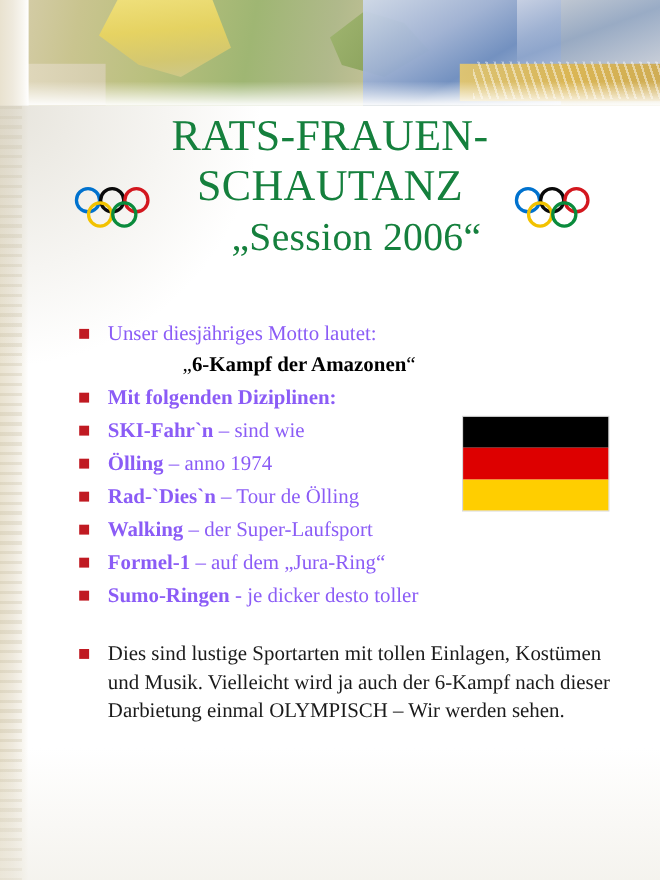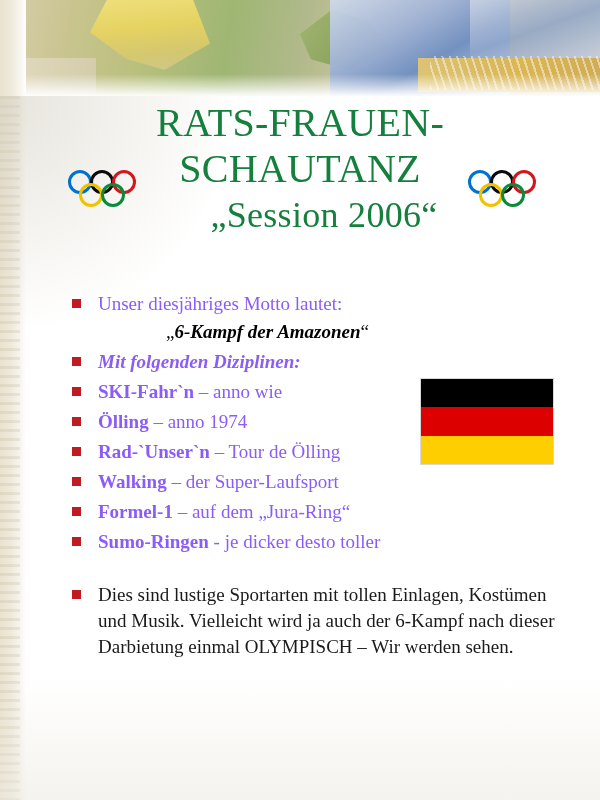--- a/index.html
+++ b/index.html
@@ -180,21 +180,21 @@
     padding-left: 40px;
     margin-bottom: 3px;
     font-size: 19px;
     line-height: 26px;
   }
   .indent {
     display: inline-block;
     padding-left: 68px;
   }
   .b { font-weight: bold; }
-  .bi { font-weight: bold; font-style: italic; }
+  .bi { font-weight: bold; }
   .row-tight { margin-bottom: 1px; }
   .gap-before { margin-top: 26px; }
   .para {
     position: relative;
     padding-left: 40px;
     font-size: 19px;
     line-height: 26px;
     color: #1a1a1a;
   }
   .para .marker {
@@ -283,31 +283,31 @@
       </span>
     </div>
 
     <div class="bullet-row">
       <span class="marker"></span>
       <span class="bi">Mit folgenden Diziplinen:</span>
     </div>
 
     <div class="bullet-row">
       <span class="marker"></span>
-      <span class="b">SKI-Fahr`n</span><span> – </span><span>anno wie</span>
+      <span class="b">SKI-Fahr`n</span><span> – </span><span>sind wie</span>
     </div>
 
     <div class="bullet-row">
       <span class="marker"></span>
       <span class="b">Ölling</span><span> – </span><span>anno 1974</span>
     </div>
 
     <div class="bullet-row">
       <span class="marker"></span>
-      <span class="b">Rad-`Unser`n</span><span> – </span><span>Tour de Ölling</span>
+      <span class="b">Rad-`Dies`n</span><span> – </span><span>Tour de Ölling</span>
     </div>
 
     <div class="bullet-row">
       <span class="marker"></span>
       <span class="b">Walking</span><span> – </span><span>der Super-Laufsport</span>
     </div>
 
     <div class="bullet-row">
       <span class="marker"></span>
       <span class="b">Formel-1</span><span> – </span><span>auf dem „Jura-Ring“</span>

